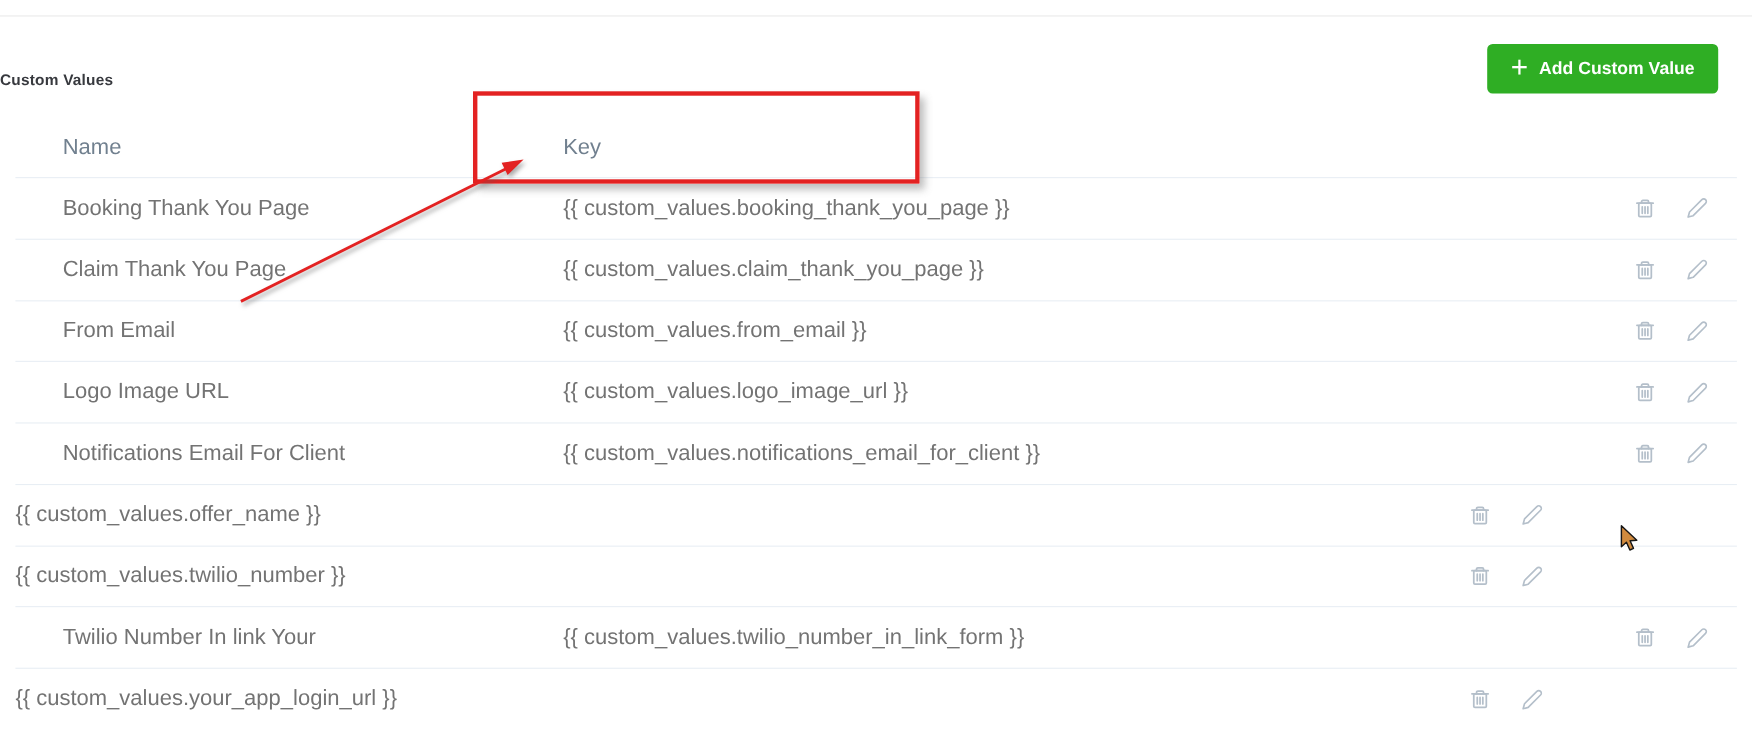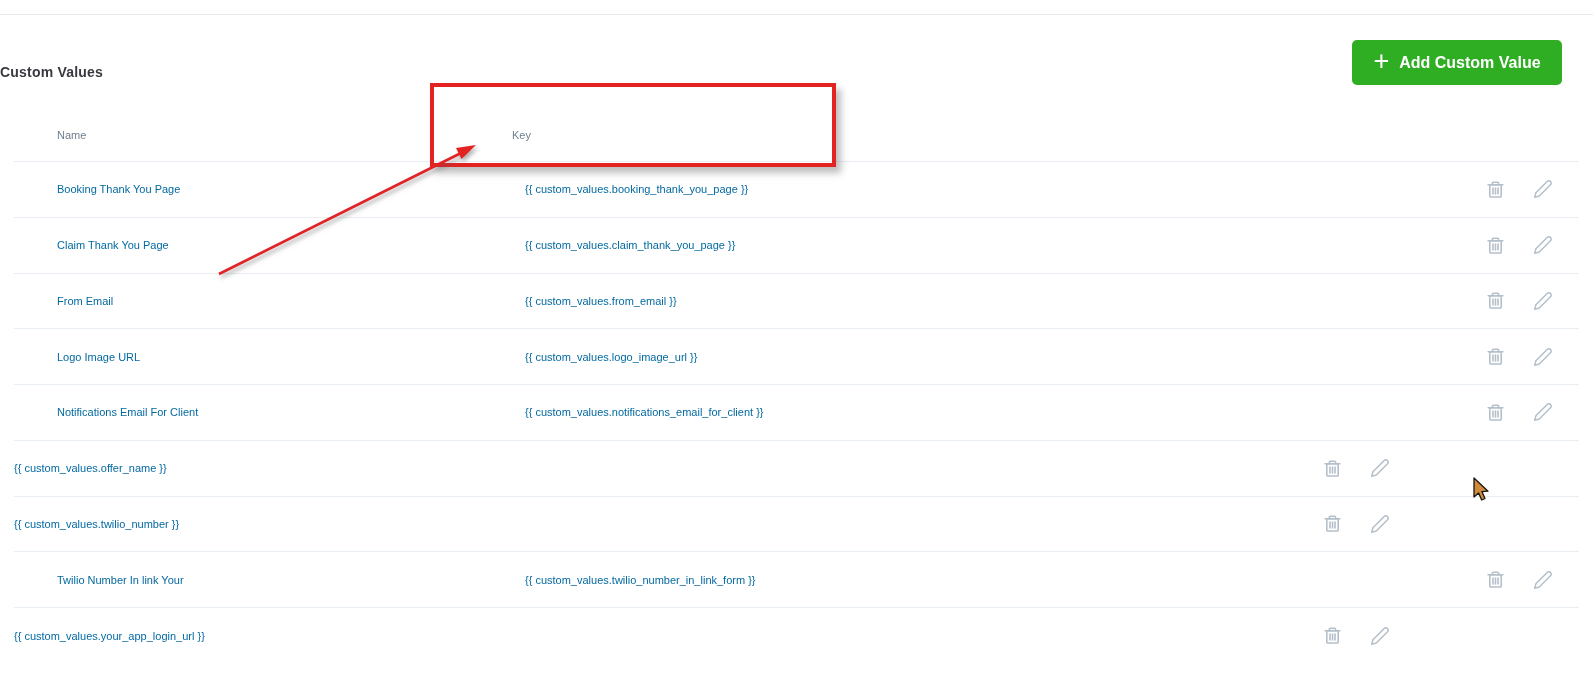--- a/index.html
+++ b/index.html
@@ -29,32 +29,31 @@
   .add-btn .plus {
     font-size: 27px; font-weight: 300; line-height: 1; margin-top: -3px;
   }
   .cv-table {
     position: absolute; left: 14px; top: 108px; width: 1565px;
   }
   .thead, .trow {
     display: grid;
     grid-template-columns: 498px 617px 1fr 150px;
     align-items: center;
-    font-size: 11px;
+    font-size: 20px;
   }
   .thead {
     height: 54px;
     color: #71808f;
     border-bottom: 1px solid #e8eef4;
   }
   .trow {
     height: 55.75px;
-    color: #0369a1;
+    color: #737373;
     border-bottom: 1px solid #e8eef4;
-    gap: 13px;
   }
   .trow:last-child { border-bottom: none; }
   .c-name { padding-left: 43px; }
   .c-actions {
     display: flex; justify-content: flex-end; align-items: center;
     gap: 28px; padding-right: 26px;
   }
   .icon-btn {
     background: none; border: none; padding: 0; cursor: pointer;
     display: flex; align-items: center; justify-content: center;

